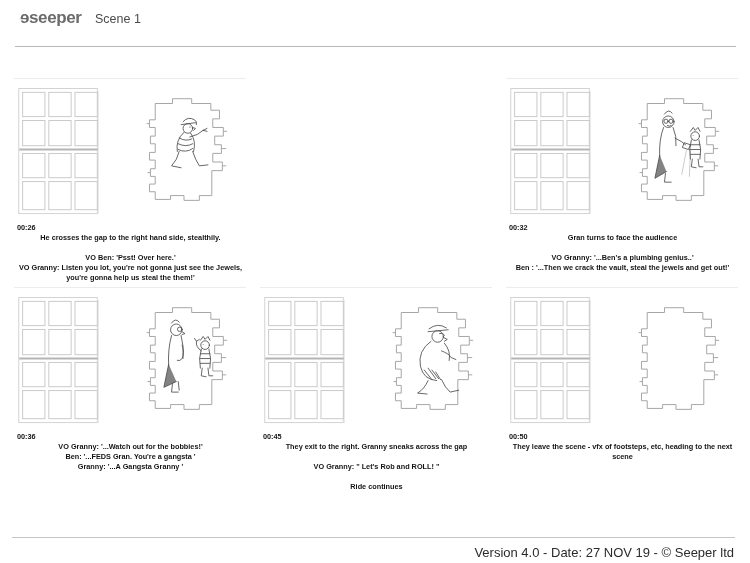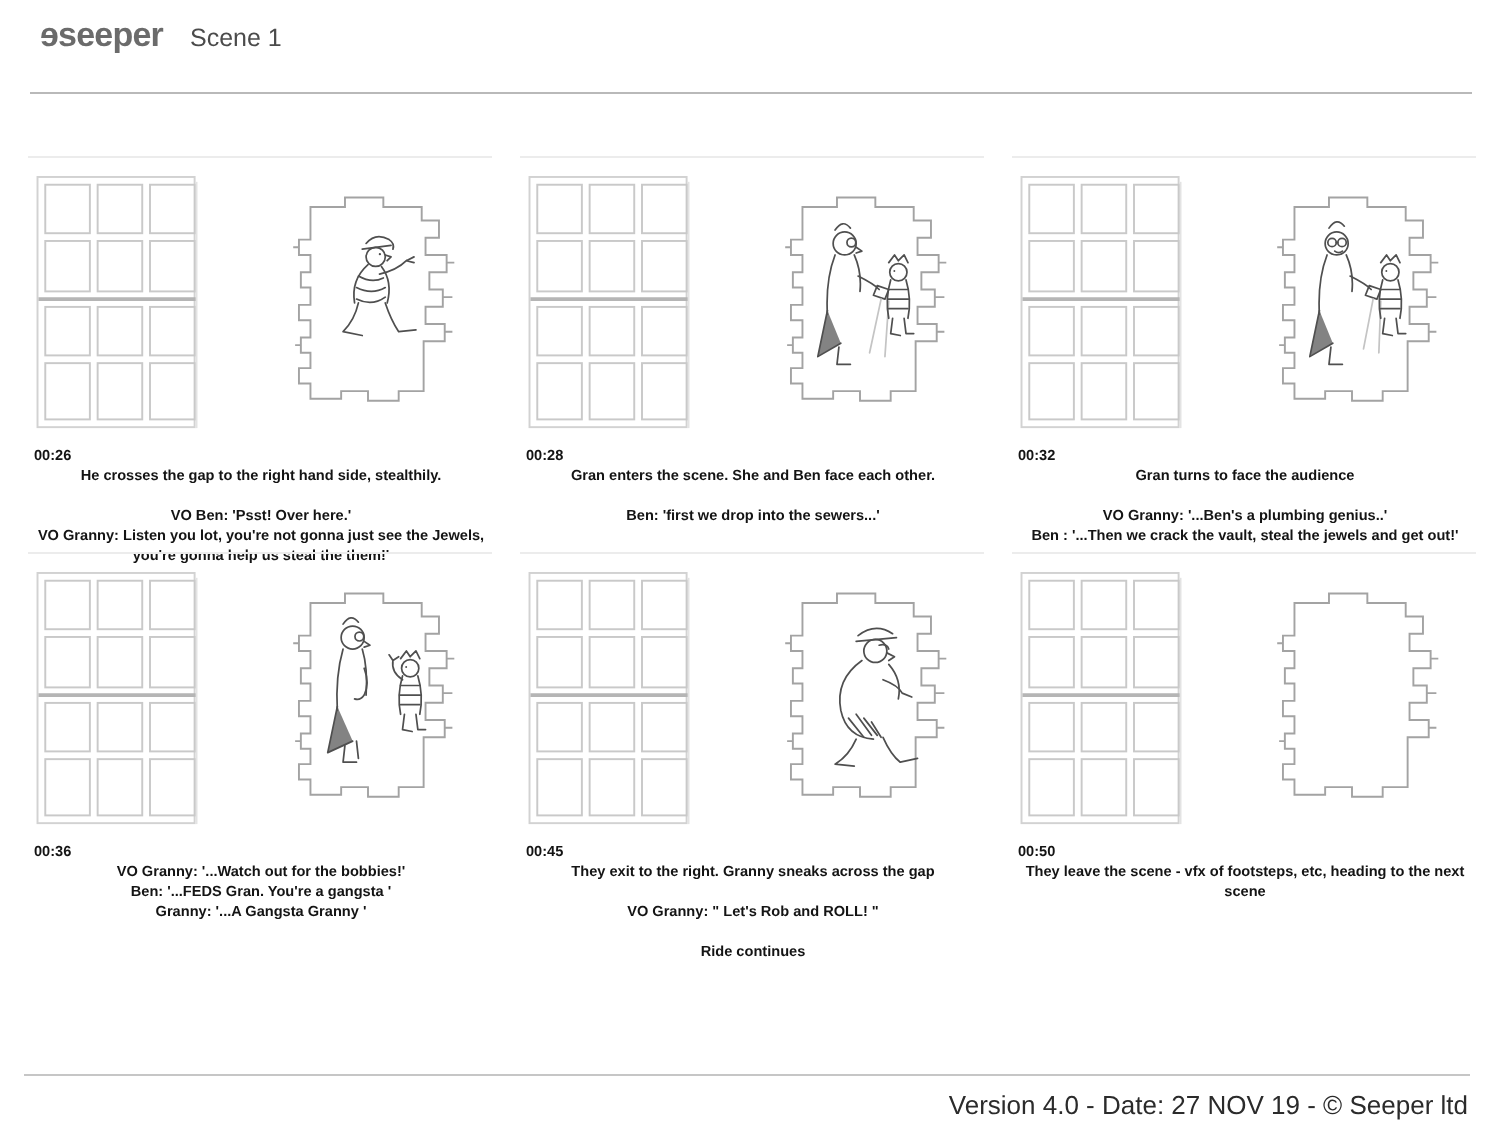--- a/index.html
+++ b/index.html
@@ -6,21 +6,21 @@
   .page{position:relative;width:750px;height:563px;background:#ffffff;overflow:hidden;
         font-family:"Liberation Sans","DejaVu Sans",sans-serif;color:#1a1a1a;text-align:center;}
   
   .logo{position:absolute;left:20px;top:8px;font-size:17px;font-weight:bold;
         color:#6b6b6b;letter-spacing:-0.4px;}
   .scene-title{position:absolute;left:95px;top:12px;font-size:12.5px;color:#4b4b4b;}
   .top-divider{position:absolute;left:15px;right:14px;top:46px;height:1px;background:#b9b9b9;}
   
   .cell{position:absolute;width:232px;height:205px;border-top:1px solid #ececec;font-weight:bold;}
   .c0{left:14px}.c1{left:260px}.c2{left:506px}
-  .r0{top:78px}.r1{top:276px}
+  .r0{top:78px}.r1{top:287px}
   .win{position:absolute;left:4px;top:9px;width:82px;height:128px;}
   .wall{position:absolute;left:124px;top:13px;width:92px;height:117px;}
   .tc{position:absolute;top:144px;left:3px;font-size:7.3px;line-height:10px;color:#141414;}
   .body{position:absolute;top:154px;left:3px;right:2px;font-size:7.3px;line-height:10px;
         color:#141414;white-space:pre-line;}
   
   .bottom-divider{position:absolute;left:12px;right:15px;top:537px;height:1px;background:#c6c6c6;}
   .footer-text{position:absolute;right:16px;top:545px;font-size:13px;color:#2b2b2b;margin-left:16px;}
   svg{display:block;}
 </style>
@@ -161,33 +161,20 @@
         <use href="#sym-ben-sneak"></use>
     </svg>
     <div class="tc">00:26</div>
     <div class="body">He crosses the gap to the right hand side, stealthily.
 
 VO Ben: 'Psst! Over here.'
 VO Granny: Listen you lot, you're not gonna just see the Jewels,
 you're gonna help us steal the them!'</div>
   </div>
 
-  <div class="cell r0 c1">
-    <svg class="win" viewBox="0 0 84 132">
-        <use href="#sym-window"></use>
-      </svg>
-    <svg class="wall" viewBox="0 0 92 122">
-      <use href="#sym-wall"></use>
-        <use href="#sym-granny-ben"></use>
-    </svg>
-    <div class="tc">00:28</div>
-    <div class="body">Gran enters the scene. She and Ben face each other.
-
-Ben: 'first we drop into the sewers...'</div>
-  </div>
 
   <div class="cell r0 c2">
     <svg class="win" viewBox="0 0 84 132">
         <use href="#sym-window"></use>
       </svg>
     <svg class="wall" viewBox="0 0 92 122">
       <use href="#sym-wall"></use>
         <use href="#sym-granny-aud"></use>
     </svg>
     <div class="tc">00:32</div>

